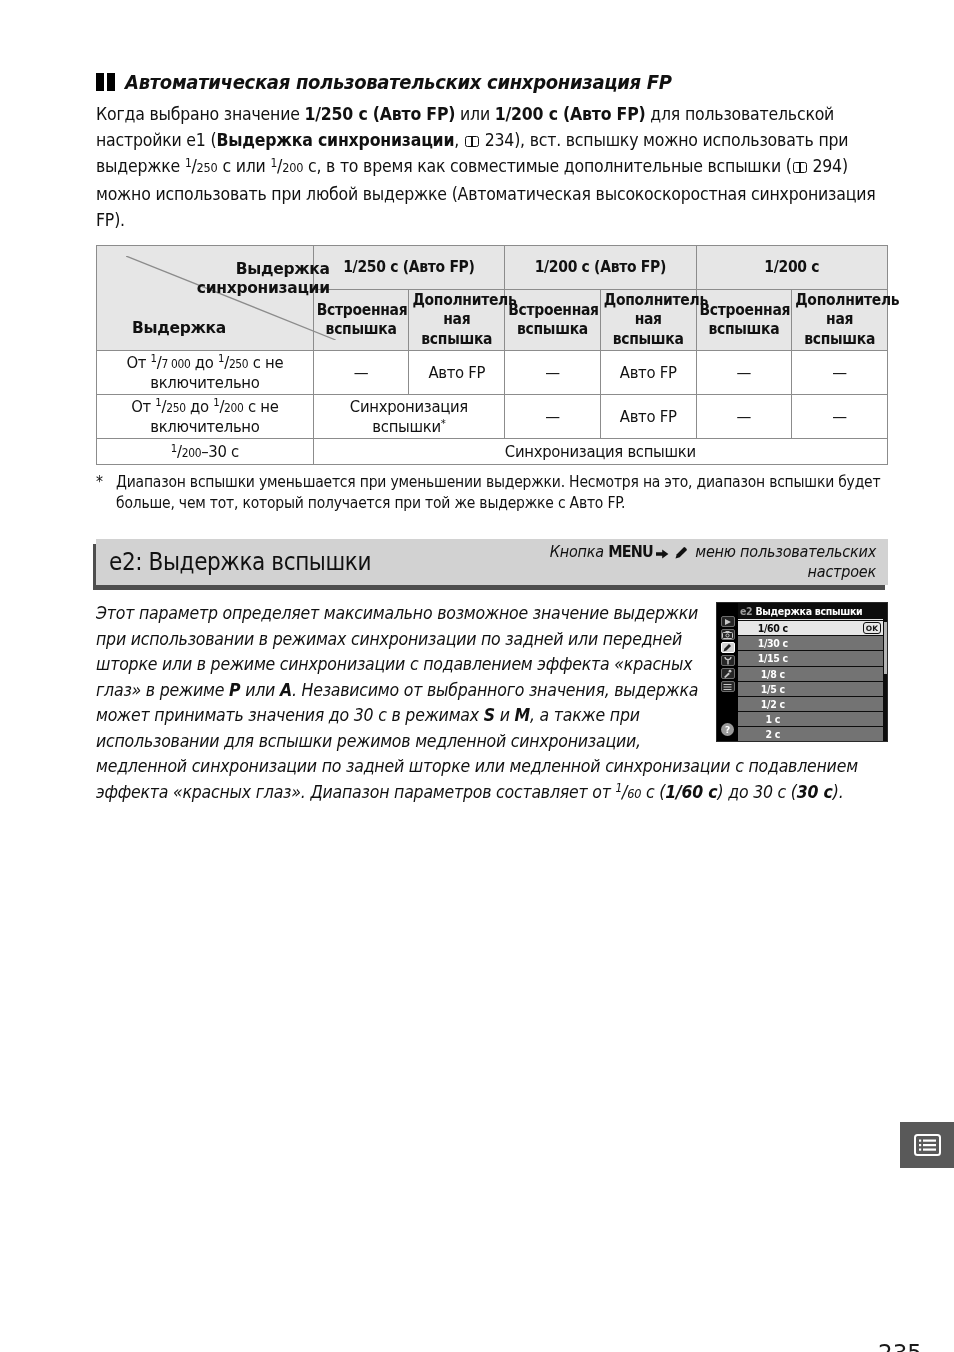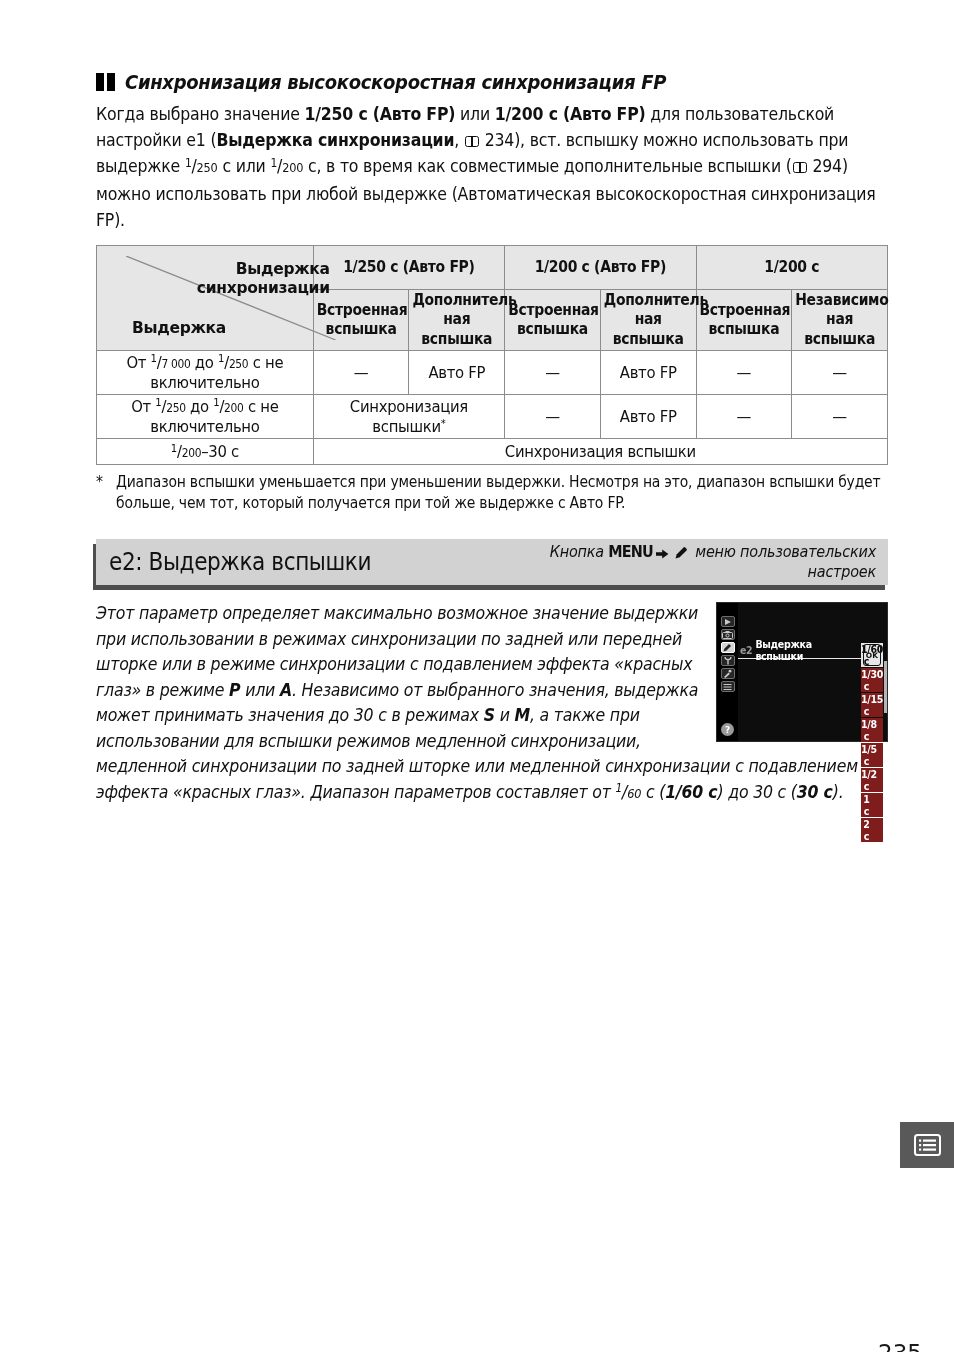--- a/index.html
+++ b/index.html
@@ -65,26 +65,26 @@
   
   .cam { float:right; width:172px; height:140px; margin:1px 0 8px 16px; background:#0d0d0d;
          border:1px solid #2a2a2a; display:flex; }
   .cam-side { width:21px; background:#000; display:flex; flex-direction:column; align-items:center;
               padding-top:13px; gap:2px; }
   .cam-ico { width:14px; height:11px; background:#262626; border:1px solid #6e6e6e; border-radius:2px;
              display:flex; align-items:center; justify-content:center; flex:0 0 auto; }
   .cam-ico.sel { background:#d4d4d4; border-color:#fff; }
   .cam-help { margin-top:auto; margin-bottom:5px; width:13px; height:13px; border-radius:50%; background:#9a9a9a;
               color:#fff; font-size:9px; font-weight:bold; display:flex; align-items:center; justify-content:center; }
-  .cam-main { flex:1; position:relative; display:flex; flex-direction:row; padding-right:4px;margin-top:39px; }
+  .cam-main { flex:1; position:relative; display:flex; flex-direction:column; padding-right:4px; }
   .cam-title { height:17px; border-bottom:1px solid #e8e8e8; color:#fff; font-size:10.5px; font-weight:bold;
                display:flex; align-items:center; gap:3px; padding-left:2px; letter-spacing:-0.3px; font-stretch:condensed; }
   .cam-title .e2 { color:#9a9a9a; }
   .cam-rows { flex:1; display:flex; flex-direction:column; gap:1px; padding-top:1px; }
-  .cam-row { flex:1; background:#7f1d1d; display:flex; align-items:center; position:relative; }
+  .cam-row { flex:1; background:#737373; display:flex; align-items:center; position:relative; }
   .cam-row .lbl { width:48%; text-align:center; color:#fff; font-size:10.5px; font-weight:bold;
                   letter-spacing:-0.3px; font-stretch:condensed; }
   .cam-row.sel { background:#e6e6e6; }
   .cam-row.sel .lbl { color:#0a0a0a; }
   .ok-badge { position:absolute; right:2px; top:1px; bottom:1px; display:flex; align-items:center;
               border:1px solid #111; border-radius:3px; padding:0 2px; font-size:7.5px; font-weight:bold; color:#111; }
   .cam-scroll { position:absolute; right:0; top:19px; width:3px; height:52px; background:#b5b5b5; }
 
   
   .side-tab { position:absolute; right:0; top:1122px; width:54px; height:46px; background:#595959;
@@ -96,21 +96,21 @@
 </head>
 <body>
 
 <div class="content">
 
   <div class="h-row">
     <span class="h-marker">
         <i></i>
         <i></i>
       </span>
-    <span class="h-title">Синхронизация высокоскоростная синхронизация FP</span>
+    <span class="h-title">Автоматическая пользовательских синхронизация FP</span>
   </div>
 
   <p class="rich intro"><span>Когда выбрано значение </span><span class="b">1/250 с (Авто FP)</span><span> или </span><span class="b">1/200 с (Авто FP)</span><span> для пользовательской настройки e1 (</span><span class="b">Выдержка синхронизации</span><span>, </span><span class="pgicon"></span><span> 234), вст. вспышку можно использовать при выдержке </span><span class="sup">1</span><span>/</span><span class="den">250</span><span> с или </span><span class="sup">1</span><span>/</span><span class="den">200</span><span> с, в то время как совместимые дополнительные вспышки (</span><span class="pgicon"></span><span> 294) можно использовать при любой выдержке (Автоматическая высокоскоростная синхронизация FP).</span></p>
 
   <table class="sync">
     <colgroup>
         <col class="c0">
         <col>
         <col>
         <col>
@@ -138,21 +138,21 @@
         <th>Встроенная
 вспышка</th>
         <th>Дополнитель
 ная вспышка</th>
         <th>Встроенная
 вспышка</th>
         <th>Дополнитель
 ная вспышка</th>
         <th>Встроенная
 вспышка</th>
-        <th>Независимо
+        <th>Дополнитель
 ная вспышка</th>
       </tr>
     </thead>
     <tbody>
       <tr class="d-row">
         <td><span>От </span><span class="sup">1</span><span>/</span><span class="den">7 000</span><span> до </span><span class="sup">1</span><span>/</span><span class="den">250</span><span> с не включительно</span></td>
         <td class="dash">—</td>
         <td>Авто FP</td>
         <td class="dash">—</td>
         <td>Авто FP</td>

